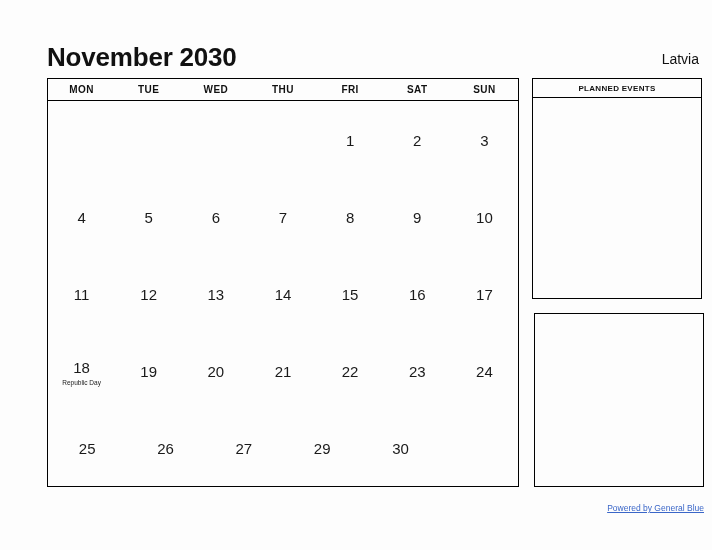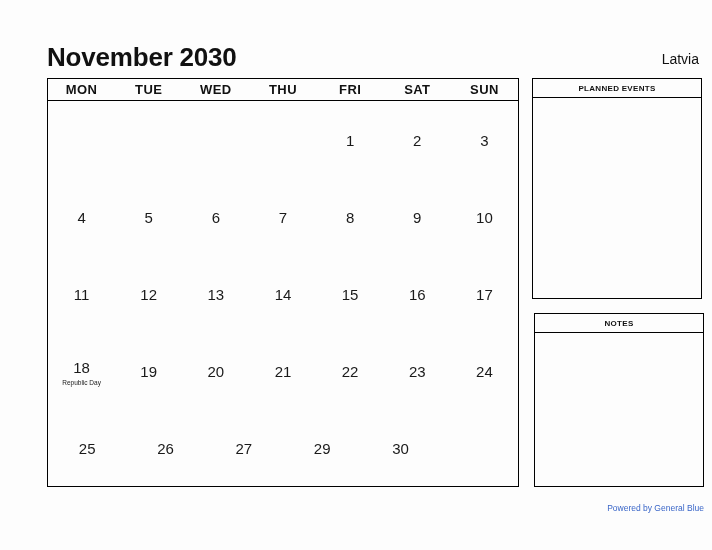--- a/index.html
+++ b/index.html
@@ -65,21 +65,21 @@
   }
   .weekday-row {
     display: flex;
     height: 21px;
     border-bottom: 1px solid #000;
     background: #fdfdfd;
     flex: 0 0 auto;
   }
   .weekday {
     flex: 1 1 0;
-    font-size: 13px;
+    font-size: 10px;
     font-weight: bold;
     letter-spacing: 0.4px;
     display: flex;
     align-items: center;
     justify-content: center;
     color: #111;
   }
   .weeks {
     flex: 1 1 auto;
     display: flex;
@@ -157,20 +157,21 @@
   .footer {
     position: absolute;
     left: 400px;
     top: 497px;
     width: 288px;
     text-align: right;
   }
   .footer-link {
     font-size: 8.5px;
     color: #3a66c8;
+    text-decoration: underline;
     cursor: pointer;
   }
 </style>
 </head>
 <body>
 
 <div class="page">
 
   <div class="header">
     <div class="month-title">November 2030</div>
@@ -343,21 +344,20 @@
 
     </div>
   </div>
 
   <div class="panel panel-events">
     <div class="panel-header">PLANNED EVENTS</div>
     <div class="panel-body"></div>
   </div>
 
   <div class="panel panel-notes">
-    <div class="panel-header">NOTES</div>
     <div class="panel-body"></div>
   </div>
 
   <div class="footer">
     <span class="footer-link">Powered by General Blue</span>
   </div>
 
 </div>
 
 </body></html>

